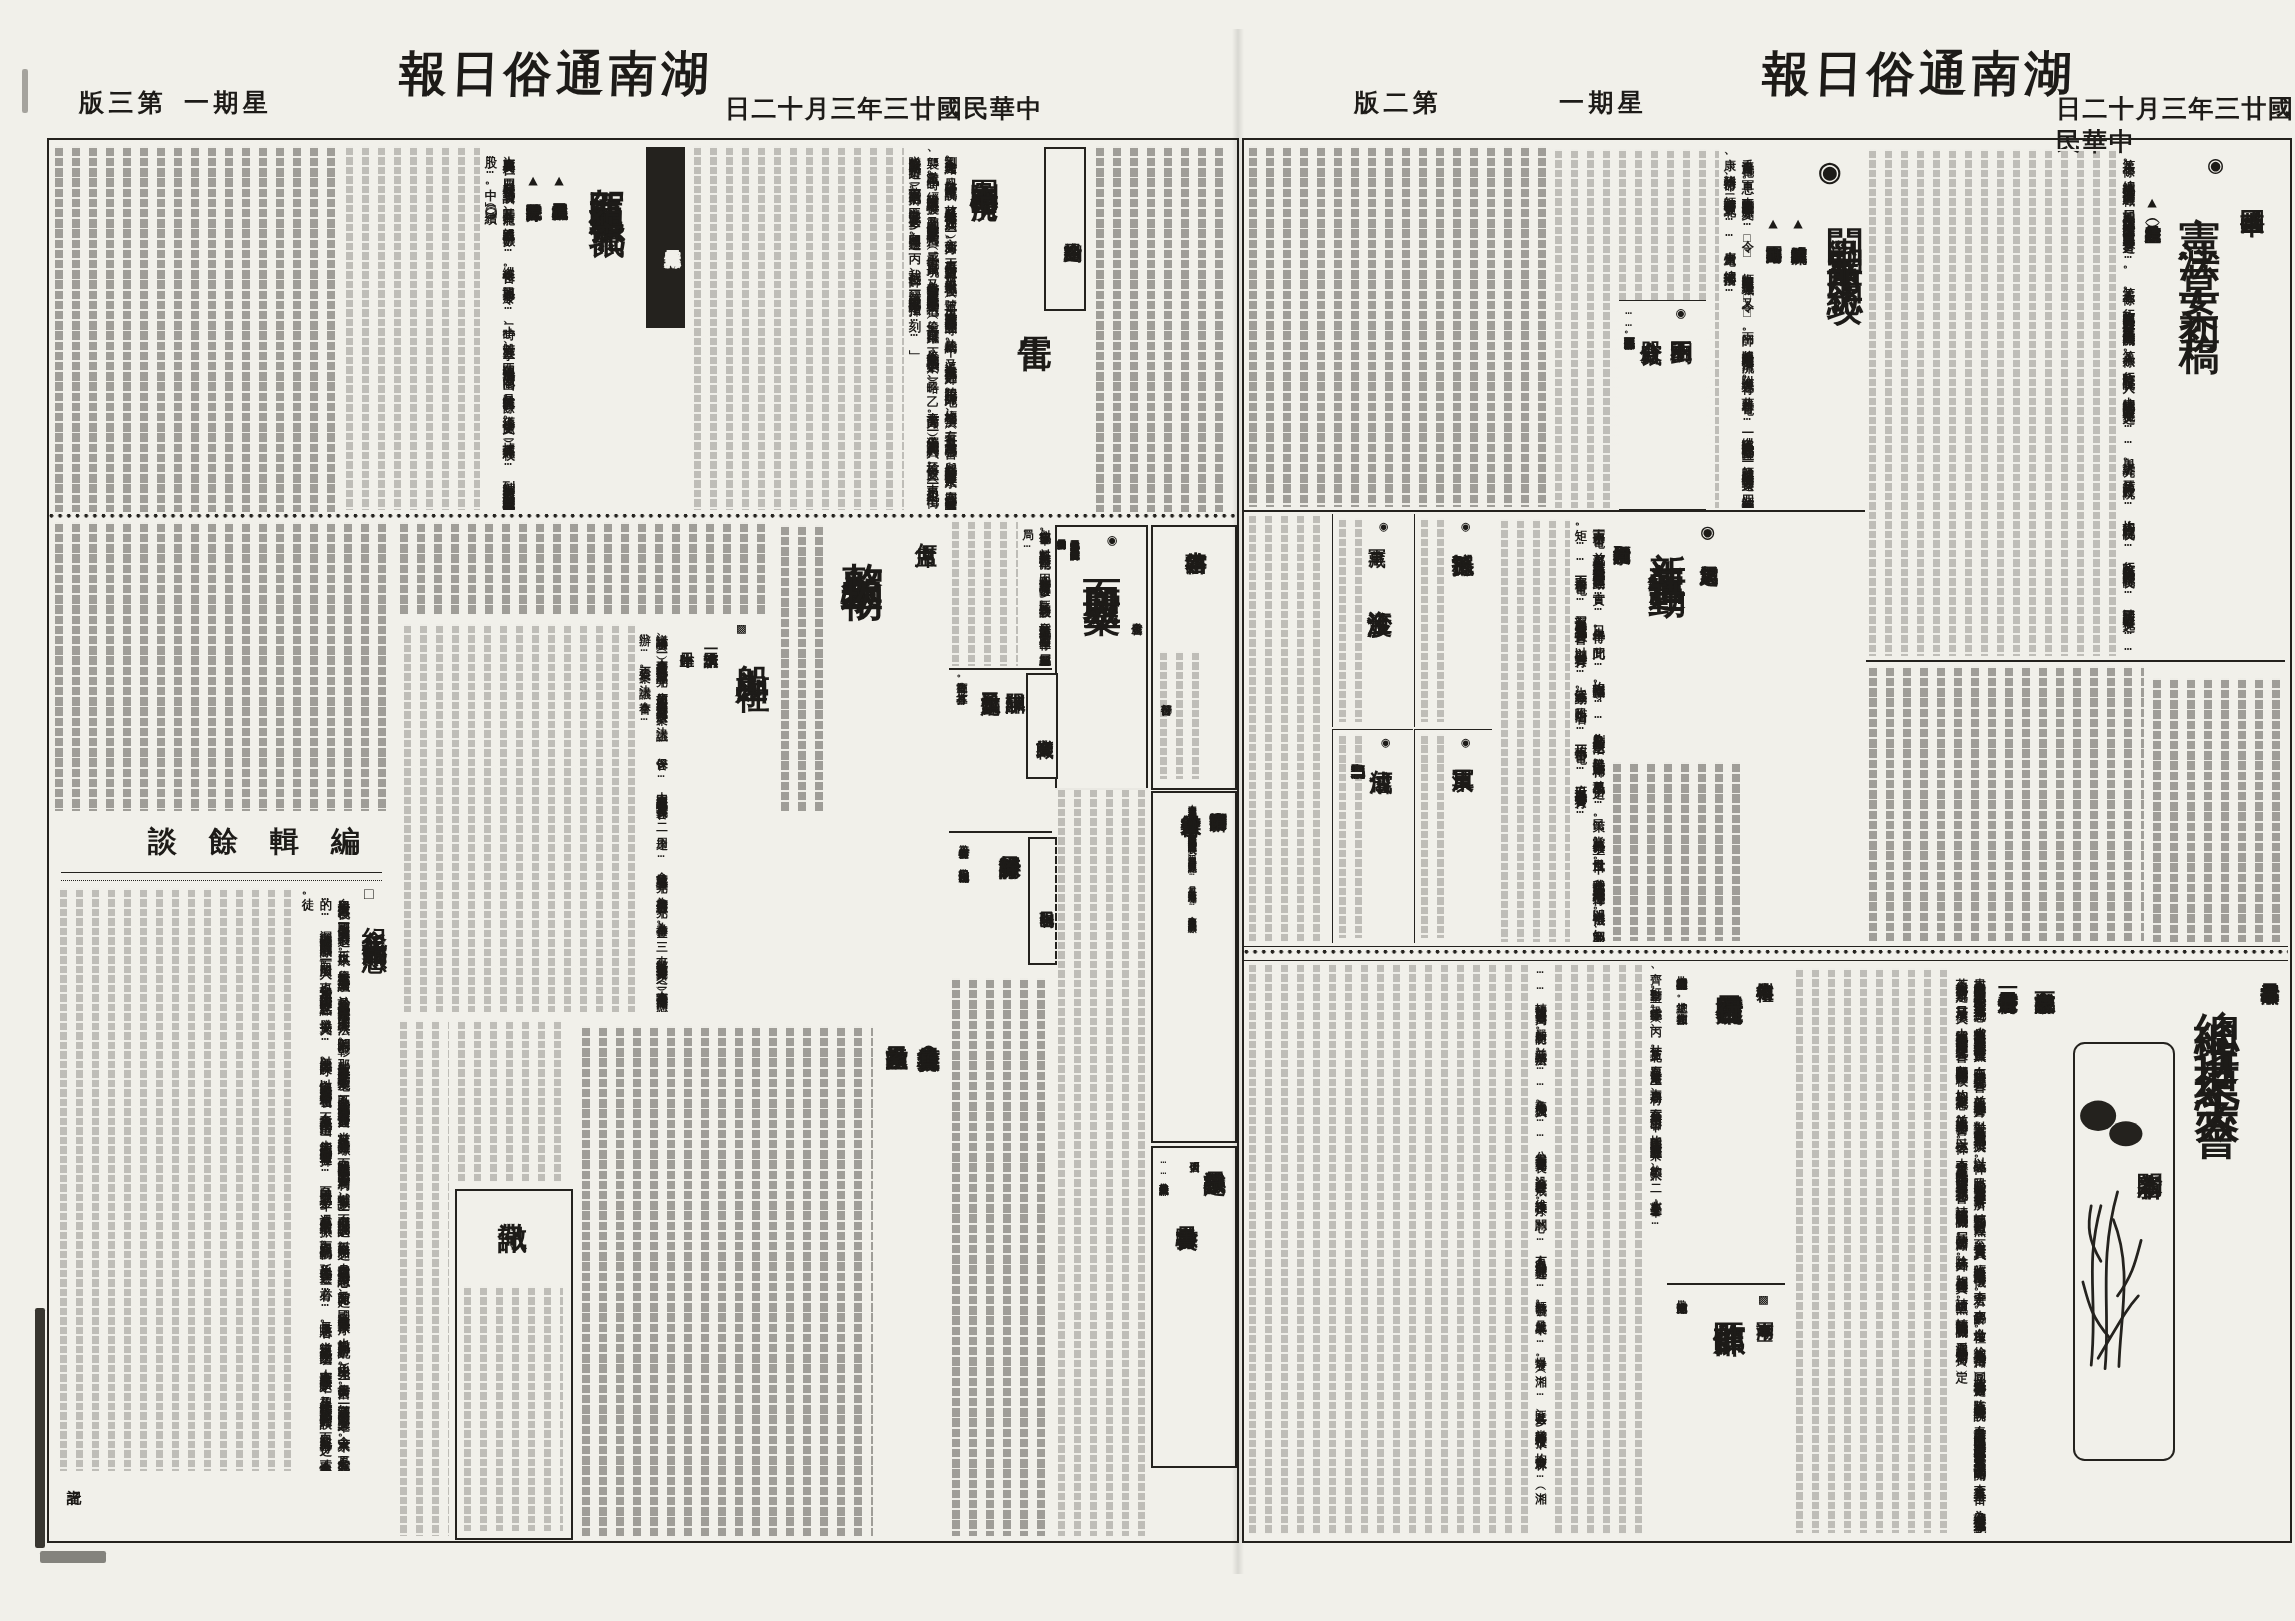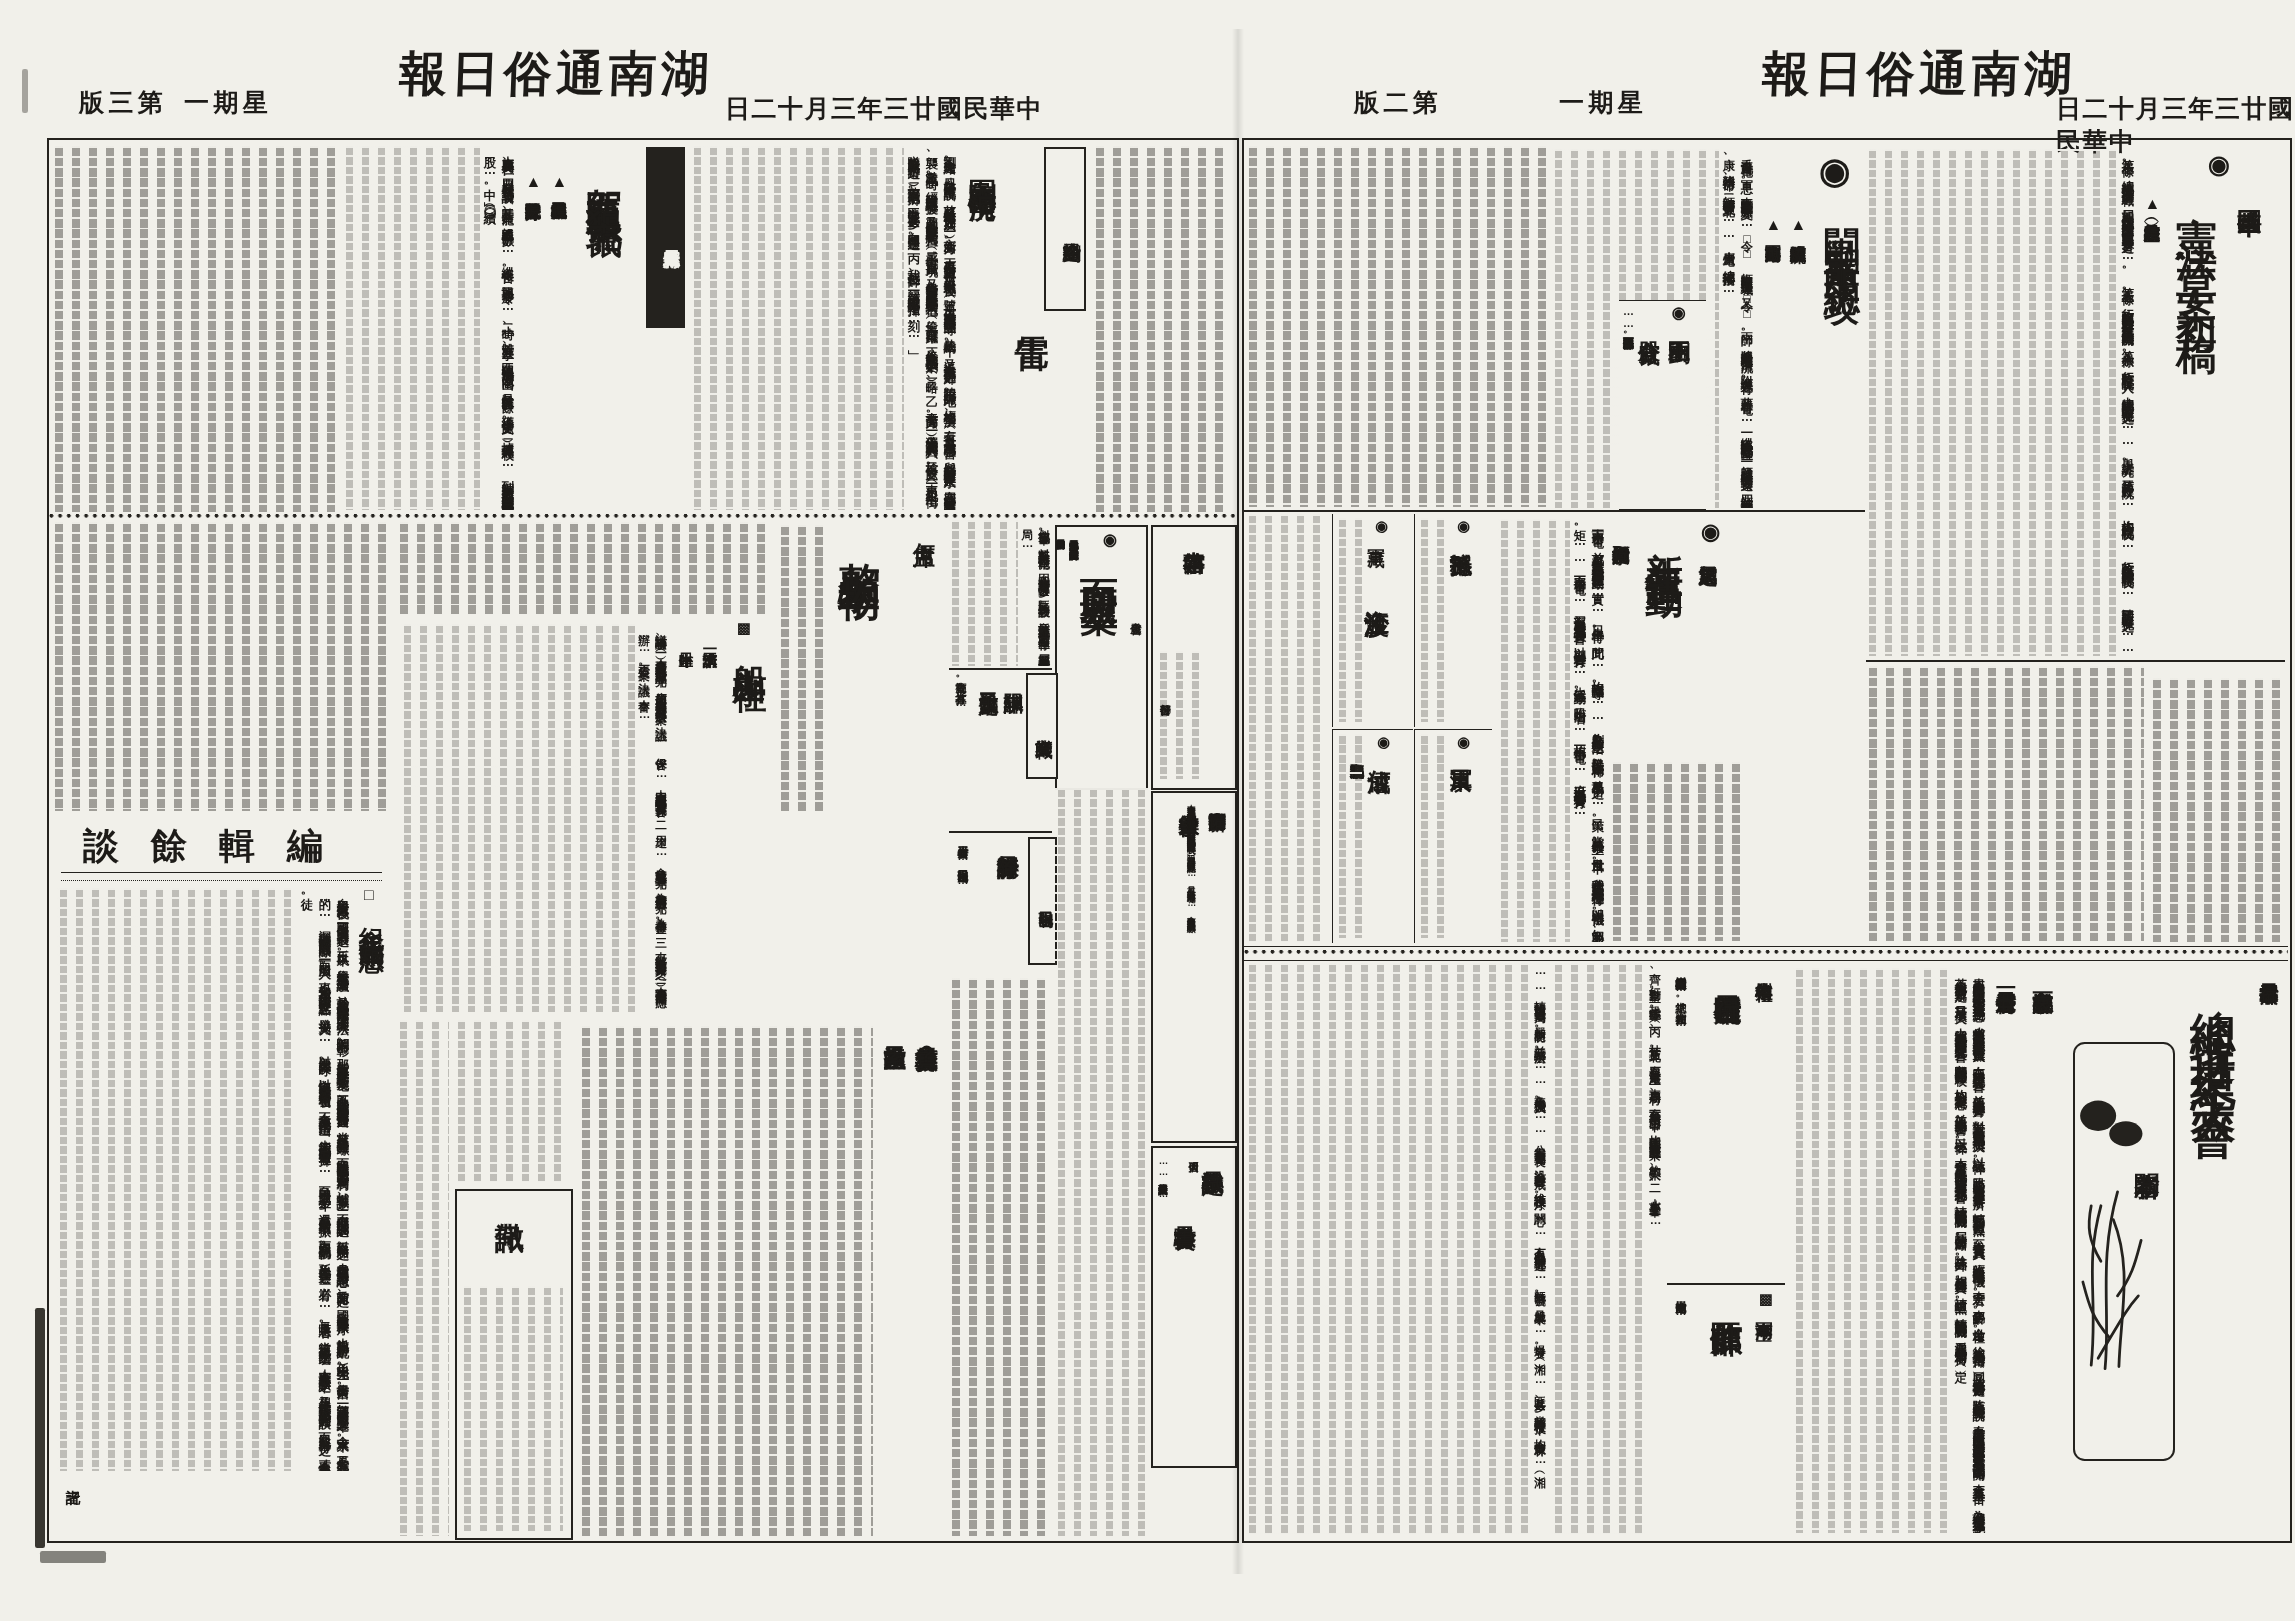--- a/index.html
+++ b/index.html
@@ -1,17 +1,17 @@
 <!DOCTYPE html>
 <html style="font-size:11.7px"><head>
 <meta charset="utf-8">
 <style>
   html,body{margin:0;padding:0;background:#777;}
   .paper{position:relative;width:2295px;height:1621px;background:#f1f0ea;overflow:hidden;
-         font-family:Liberation Sans, sans-serif;color:#1d1b18;}
+         font-family:Liberation Mono, monospace;color:#1d1b18;}
   .abs{position:absolute;}
   .v{writing-mode:vertical-rl;text-orientation:upright;}
   .b{font-weight:bold;}
   .frame{border:2.2px solid #24221e;}
   .box{border:2.2px solid #24221e;background:#f1f0ea;}
   .rule{background:#24221e;}
   
   .fill{background-image:
       repeating-linear-gradient(180deg, rgba(241,240,234,0.96) 0 1.8px, rgba(241,240,234,0) 1.8px 10.2px),
       repeating-linear-gradient(90deg, rgba(46,43,38,0) 0 2.9px, rgba(46,43,38,0.42) 2.9px 11px, rgba(46,43,38,0) 11px 17px);}
@@ -112,21 +112,21 @@
       <div class="abs kick" style="left:700px;top:641px;font-size:14.6px;height:131px;">第三十一次講演</div>
       <div class="abs kick" style="left:676px;top:641px;font-size:14.6px;height:87px;">昨日上午</div>
       <div class="abs vwrap" style="left:401px;top:624px;width:268px;height:388px;">
         <div class="vbody" style="font-size:11.7px;">議討論事項、（一）本會經省黨部發給津貼五千元。應如何決定用途保管及支付辦法案。決議、一、保管……由本會組織保管會負責保管。二、用途……會址建築費三千元。為籌備經費一千元。為會基金。三、支付辦法交常委會擬具之。（二）本會籌備期間應辦……否延長案。決議、本會……</div>
         <div class="vfill fill-light"></div>
       </div>
     </div>
     <div class="abs fill" style="left:52px;top:522px;width:340px;height:289px;"></div>
 
     <div>
-      <div class="abs b" style="left:51px;top:822px;width:341px;text-align:left;font-size:36px;letter-spacing:32px;text-indent:32px;">談餘輯編</div>
+      <div class="abs b" style="left:51px;top:822px;width:341px;text-align:right;font-size:29px;letter-spacing:32px;text-indent:32px;">談餘輯編</div>
       <div class="abs" style="left:61px;top:872px;width:321px;height:6.6px;border-top:1.5px solid #24221e;border-bottom:1.5px dotted #24221e;"></div>
       <div class="abs marker" style="left:364px;top:886px;font-size:16px;">□</div>
       <div class="abs hl" style="left:356px;top:907px;font-size:25px;height:248px;letter-spacing:2.9px;">紀念孫先生的感想</div>
       <div class="abs vwrap" style="left:57px;top:888px;width:294px;height:583px;">
         <div class="vbody">自學校大興以後。國學便一天天的衰退。反正以來。學校竟至廢去讀經。於是我有的修身齊家治國平天下的大經大法。倒閣晦不彰。那些新從海外學了點點技術皮毛。旣不曾和我國固有的聖經寶傳會過面、當然只會吹些海螺。而瞎說我國固有的大學術為腐朽。輔有識之士、不僅不開誠的訓迪、反從而附和之。由是種種的妄謬思想、乘隙而起、國家社會的安寧秩序、也由此而紛亂了。孫中山先生。學貫中西。知道一國有一國的立身之本。舍末求末。是不能有為的……深深的灌輸於國人的腦際、而一般國人。也不知道把孫先生學說中注意之點。發揚光大……以便大聲疾呼。以恢復固有道德和學術相號召、不幸孫先生早歸道山。未能把他的所學盡量發揮……至民國成立二十多年。還是外而國威不振、內而禍亂頻仍。孫先生在天之靈。必有……長嘆息者。當這紀念孫先生之頃、大家應該在靜默之中。想及未能奉行孫先生學說的大錯誤。而從此努力奉行之。才不愧為孫先生之信徒。</div>
         <div class="vfill fill-light"></div>
       </div>
       <div class="abs v b" style="left:63px;top:1478px;font-size:14.6px;height:51px;">記者</div>
     </div>
 

